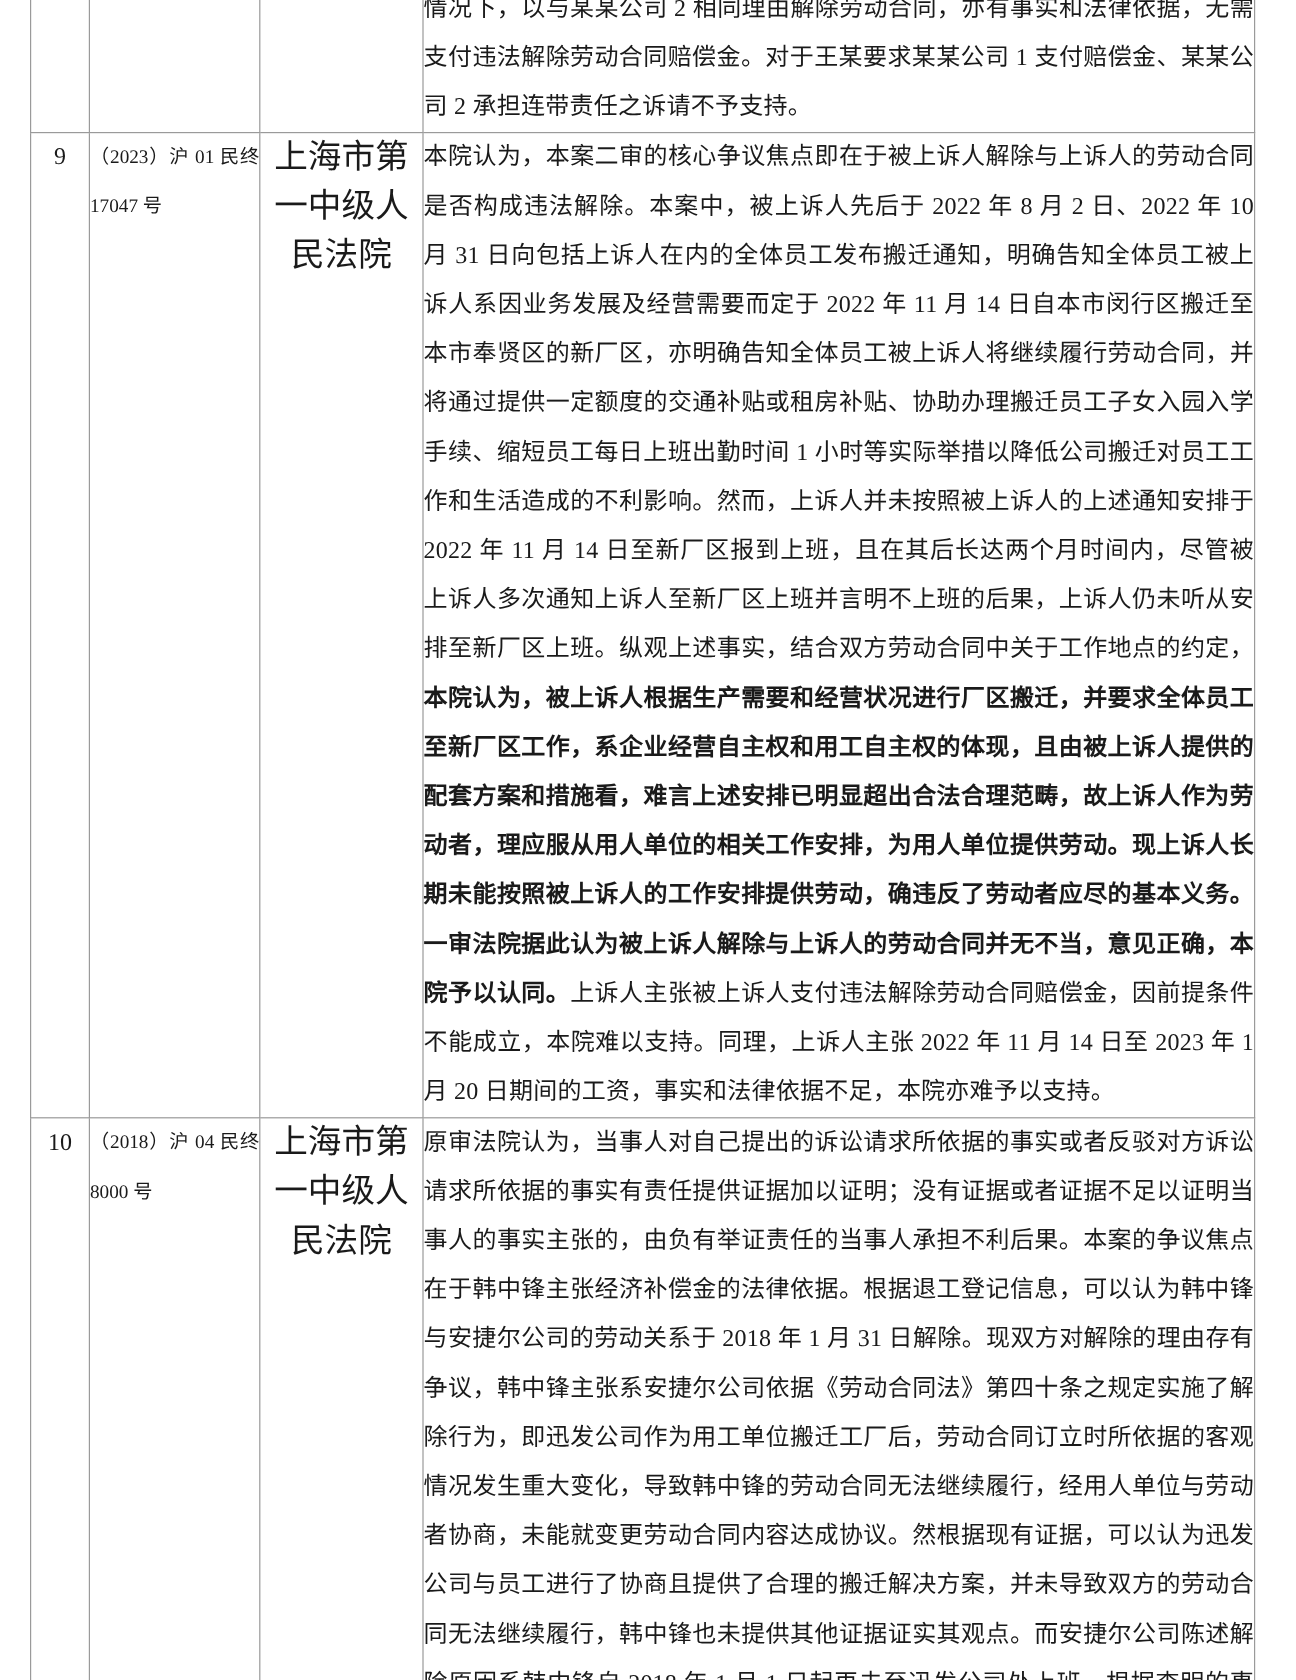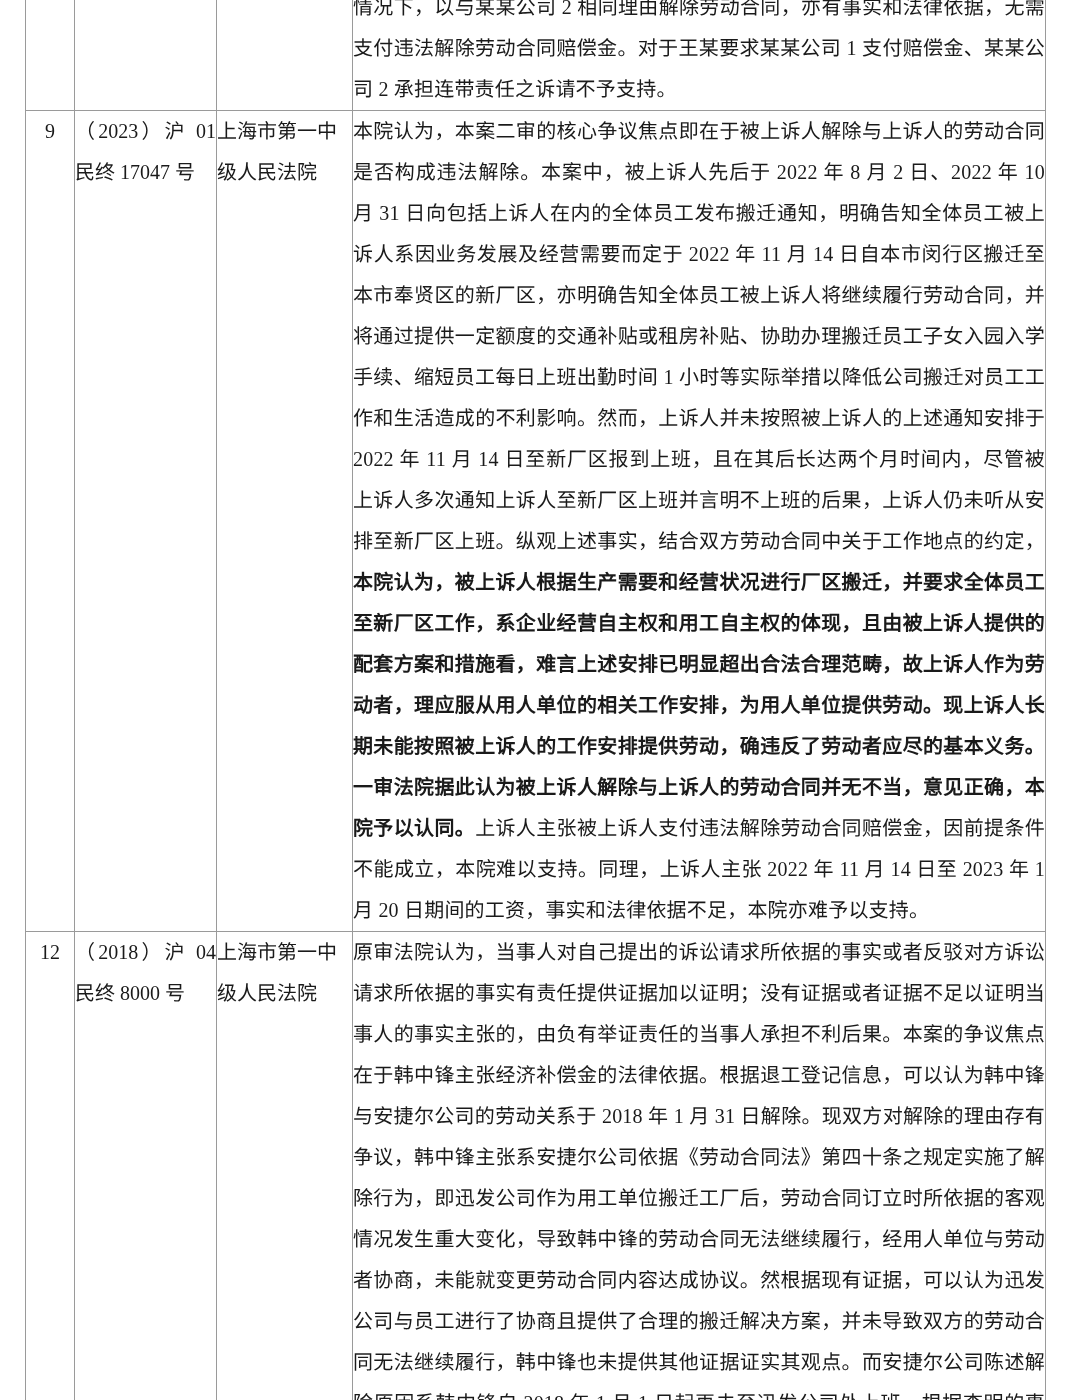--- a/index.html
+++ b/index.html
@@ -49,30 +49,31 @@
   
   .cell-idx {
     padding: 14px 0 10px 0;
     text-align: center;
     font-size: 20px;
     line-height: 41px;
     font-family: "Liberation Serif", "DejaVu Serif", serif;
   }
   .cell-case {
     padding: 14px 12px 10px 12px;
-    font-size: 20px;
+    font-size: 16px;
     line-height: 41px;
     text-align: justify;
     text-justify: inter-ideograph;
     font-family: "Liberation Serif", "DejaVu Serif", serif;
   }
   .cell-court {
     padding: 14px 10px 10px 10px;
-    font-size: 20px;
+    font-size: 28px;
     line-height: 41px;
+    text-align: center;
     font-family: "Liberation Serif", "DejaVu Serif", serif;
   }
   .cell-body {
     padding: 14px 14px 18px 14px;
     font-size: 20px;
     line-height: 41px;
     text-align: justify;
     text-justify: inter-ideograph;
     font-family: "Liberation Serif", "DejaVu Serif", serif;
     letter-spacing: 0.2px;
@@ -137,21 +138,21 @@
         <td class="cell-court">
           <span>上海市第一中级人民法院</span>
         </td>
         <td class="cell-body">
           <p><span>本院认为，本案二审的核心争议焦点即在于被上诉人解除与上诉人的劳动合同是否构成违法解除。本案中，被上诉人先后于 2022 年 8 月 2 日、2022 年 10 月 31 日向包括上诉人在内的全体员工发布搬迁通知，明确告知全体员工被上诉人系因业务发展及经营需要而定于 2022 年 11 月 14 日自本市闵行区搬迁至本市奉贤区的新厂区，亦明确告知全体员工被上诉人将继续履行劳动合同，并将通过提供一定额度的交通补贴或租房补贴、协助办理搬迁员工子女入园入学手续、缩短员工每日上班出勤时间 1 小时等实际举措以降低公司搬迁对员工工作和生活造成的不利影响。然而，上诉人并未按照被上诉人的上述通知安排于 2022 年 11 月 14 日至新厂区报到上班，且在其后长达两个月时间内，尽管被上诉人多次通知上诉人至新厂区上班并言明不上班的后果，上诉人仍未听从安排至新厂区上班。纵观上述事实，结合双方劳动合同中关于工作地点的约定，</span><span class="bold-seg">本院认为，被上诉人根据生产需要和经营状况进行厂区搬迁，并要求全体员工至新厂区工作，系企业经营自主权和用工自主权的体现，且由被上诉人提供的配套方案和措施看，难言上述安排已明显超出合法合理范畴，故上诉人作为劳动者，理应服从用人单位的相关工作安排，为用人单位提供劳动。现上诉人长期未能按照被上诉人的工作安排提供劳动，确违反了劳动者应尽的基本义务。一审法院据此认为被上诉人解除与上诉人的劳动合同并无不当，意见正确，本院予以认同。</span><span>上诉人主张被上诉人支付违法解除劳动合同赔偿金，因前提条件不能成立，本院难以支持。同理，上诉人主张 2022 年 11 月 14 日至 2023 年 1 月 20 日期间的工资，事实和法律依据不足，本院亦难予以支持。</span></p>
         </td>
       </tr>
 
       <tr>
         <td class="cell-idx clipped">
-          <span>12</span>
+          <span>10</span>
         </td>
         <td class="cell-case clipped">
           <span>（2018）沪 04 民终 8000 号</span>
         </td>
         <td class="cell-court clipped">
           <span>上海市第一中级人民法院</span>
         </td>
         <td class="cell-body clipped">
           <p>
             <span>原审法院认为，当事人对自己提出的诉讼请求所依据的事实或者反驳对方诉讼请求所依据的事实有责任提供证据加以证明；没有证据或者证据不足以证明当事人的事实主张的，由负有举证责任的当事人承担不利后果。本案的争议焦点在于韩中锋主张经济补偿金的法律依据。根据退工登记信息，可以认为韩中锋与安捷尔公司的劳动关系于 2018 年 1 月 31 日解除。现双方对解除的理由存有争议，韩中锋主张系安捷尔公司依据《劳动合同法》第四十条之规定实施了解除行为，即迅发公司作为用工单位搬迁工厂后，劳动合同订立时所依据的客观情况发生重大变化，导致韩中锋的劳动合同无法继续履行，经用人单位与劳动者协商，未能就变更劳动合同内容达成协议。然根据现有证据，可以认为迅发公司与员工进行了协商且提供了合理的搬迁解决方案，并未导致双方的劳动合同无法继续履行，韩中锋也未提供其他证据证实其观点。而安捷尔公司陈述解除原因系韩中锋自 2018 年 1 月 1 日起再未至迅发公司处上班，根据查明的事实，韩中锋最后在迅发公司工作至 2017 年 12 月 30 日，之后再未去上班，故安捷尔公司的解除行为，并不违法。因此，韩中锋的诉讼请求，缺乏依据，原审法院难以支持。关</span>

